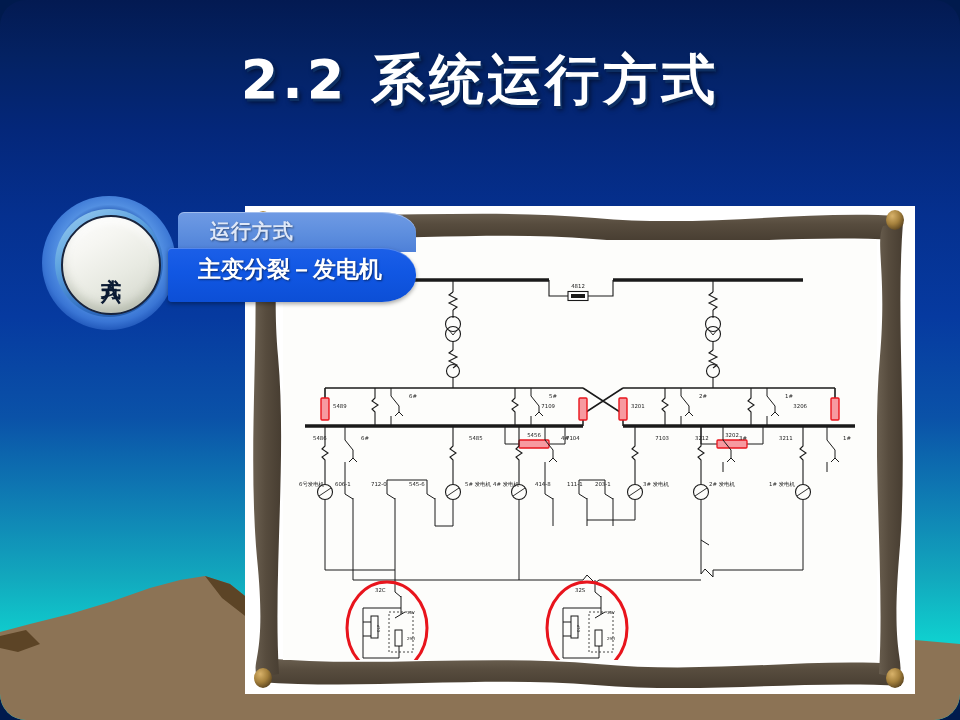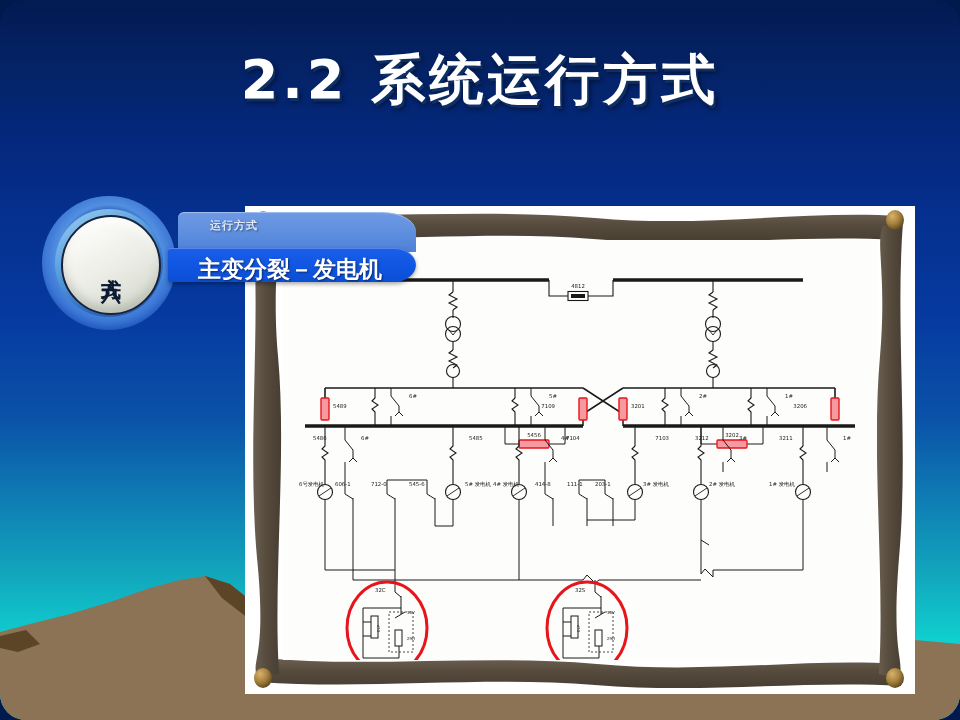--- a/index.html
+++ b/index.html
@@ -37,25 +37,25 @@
   
   #banner{position:absolute;left:150px;top:212px;width:266px;height:78px;}
   .ban-top{
     position:absolute;left:28px;top:0;width:238px;height:40px;
     background:linear-gradient(to bottom,#6f9ae4 0%,#5d8ede 55%,#4e80d8 100%);
     border-top-left-radius:6px;border-top-right-radius:34px 20px;
     box-shadow:inset 0 1px 0 rgba(255,255,255,.35);
   }
   .ban-top-label{
     position:absolute;left:32px;top:6px;
-    font-size:11px;font-weight:bold;color:#dfe8f8;letter-spacing:1px;
+    font-size:20px;font-weight:bold;color:#dfe8f8;letter-spacing:1px;
     text-shadow:1px 1px 2px rgba(0,0,0,.45);
   }
   .ban-bot{
-    position:absolute;left:18px;top:36px;width:248px;height:34px;
+    position:absolute;left:18px;top:36px;width:248px;height:54px;
     background:linear-gradient(to bottom,#1b5fe8 0%,#1157e3 45%,#0c4fd6 100%);
     border-radius:4px 34px 34px 4px / 4px 26px 26px 4px;
     box-shadow:inset 0 1px 0 rgba(255,255,255,.25), 0 2px 4px rgba(0,0,0,.35);
   }
   .ban-bot-label{
     position:absolute;left:30px;top:6px;
     font-size:23px;font-weight:bold;color:#ffffff;letter-spacing:0px;
     text-shadow:1px 1px 2px rgba(0,0,0,.5);white-space:nowrap;
   }
   

